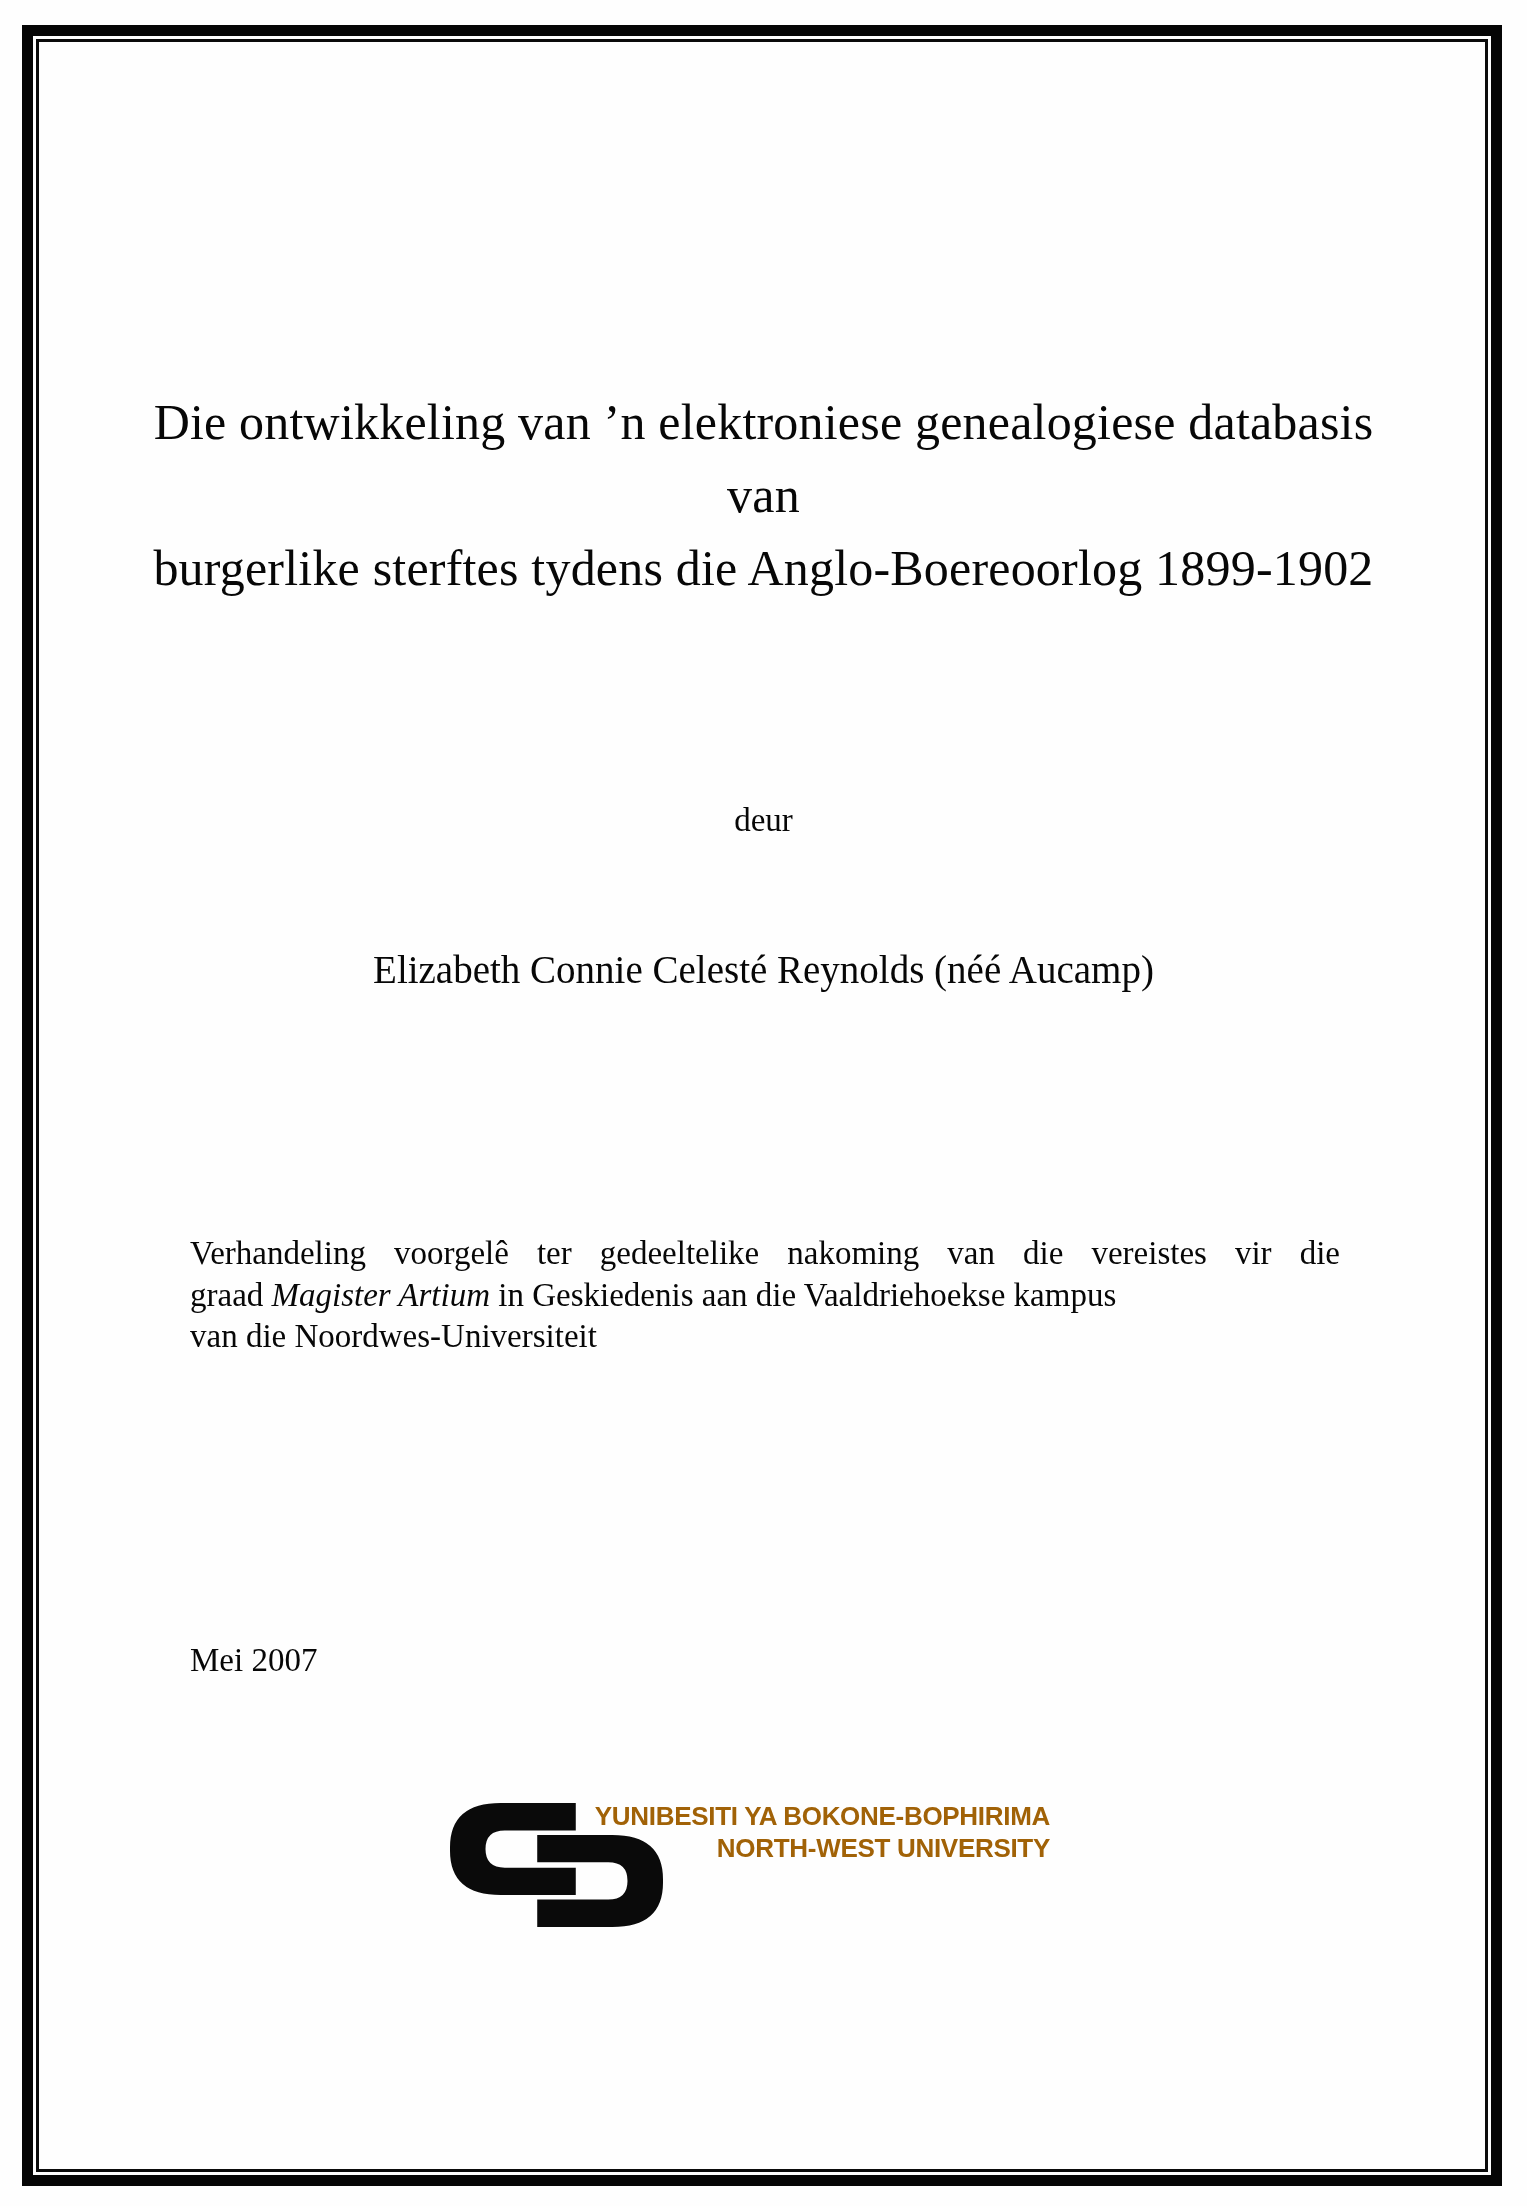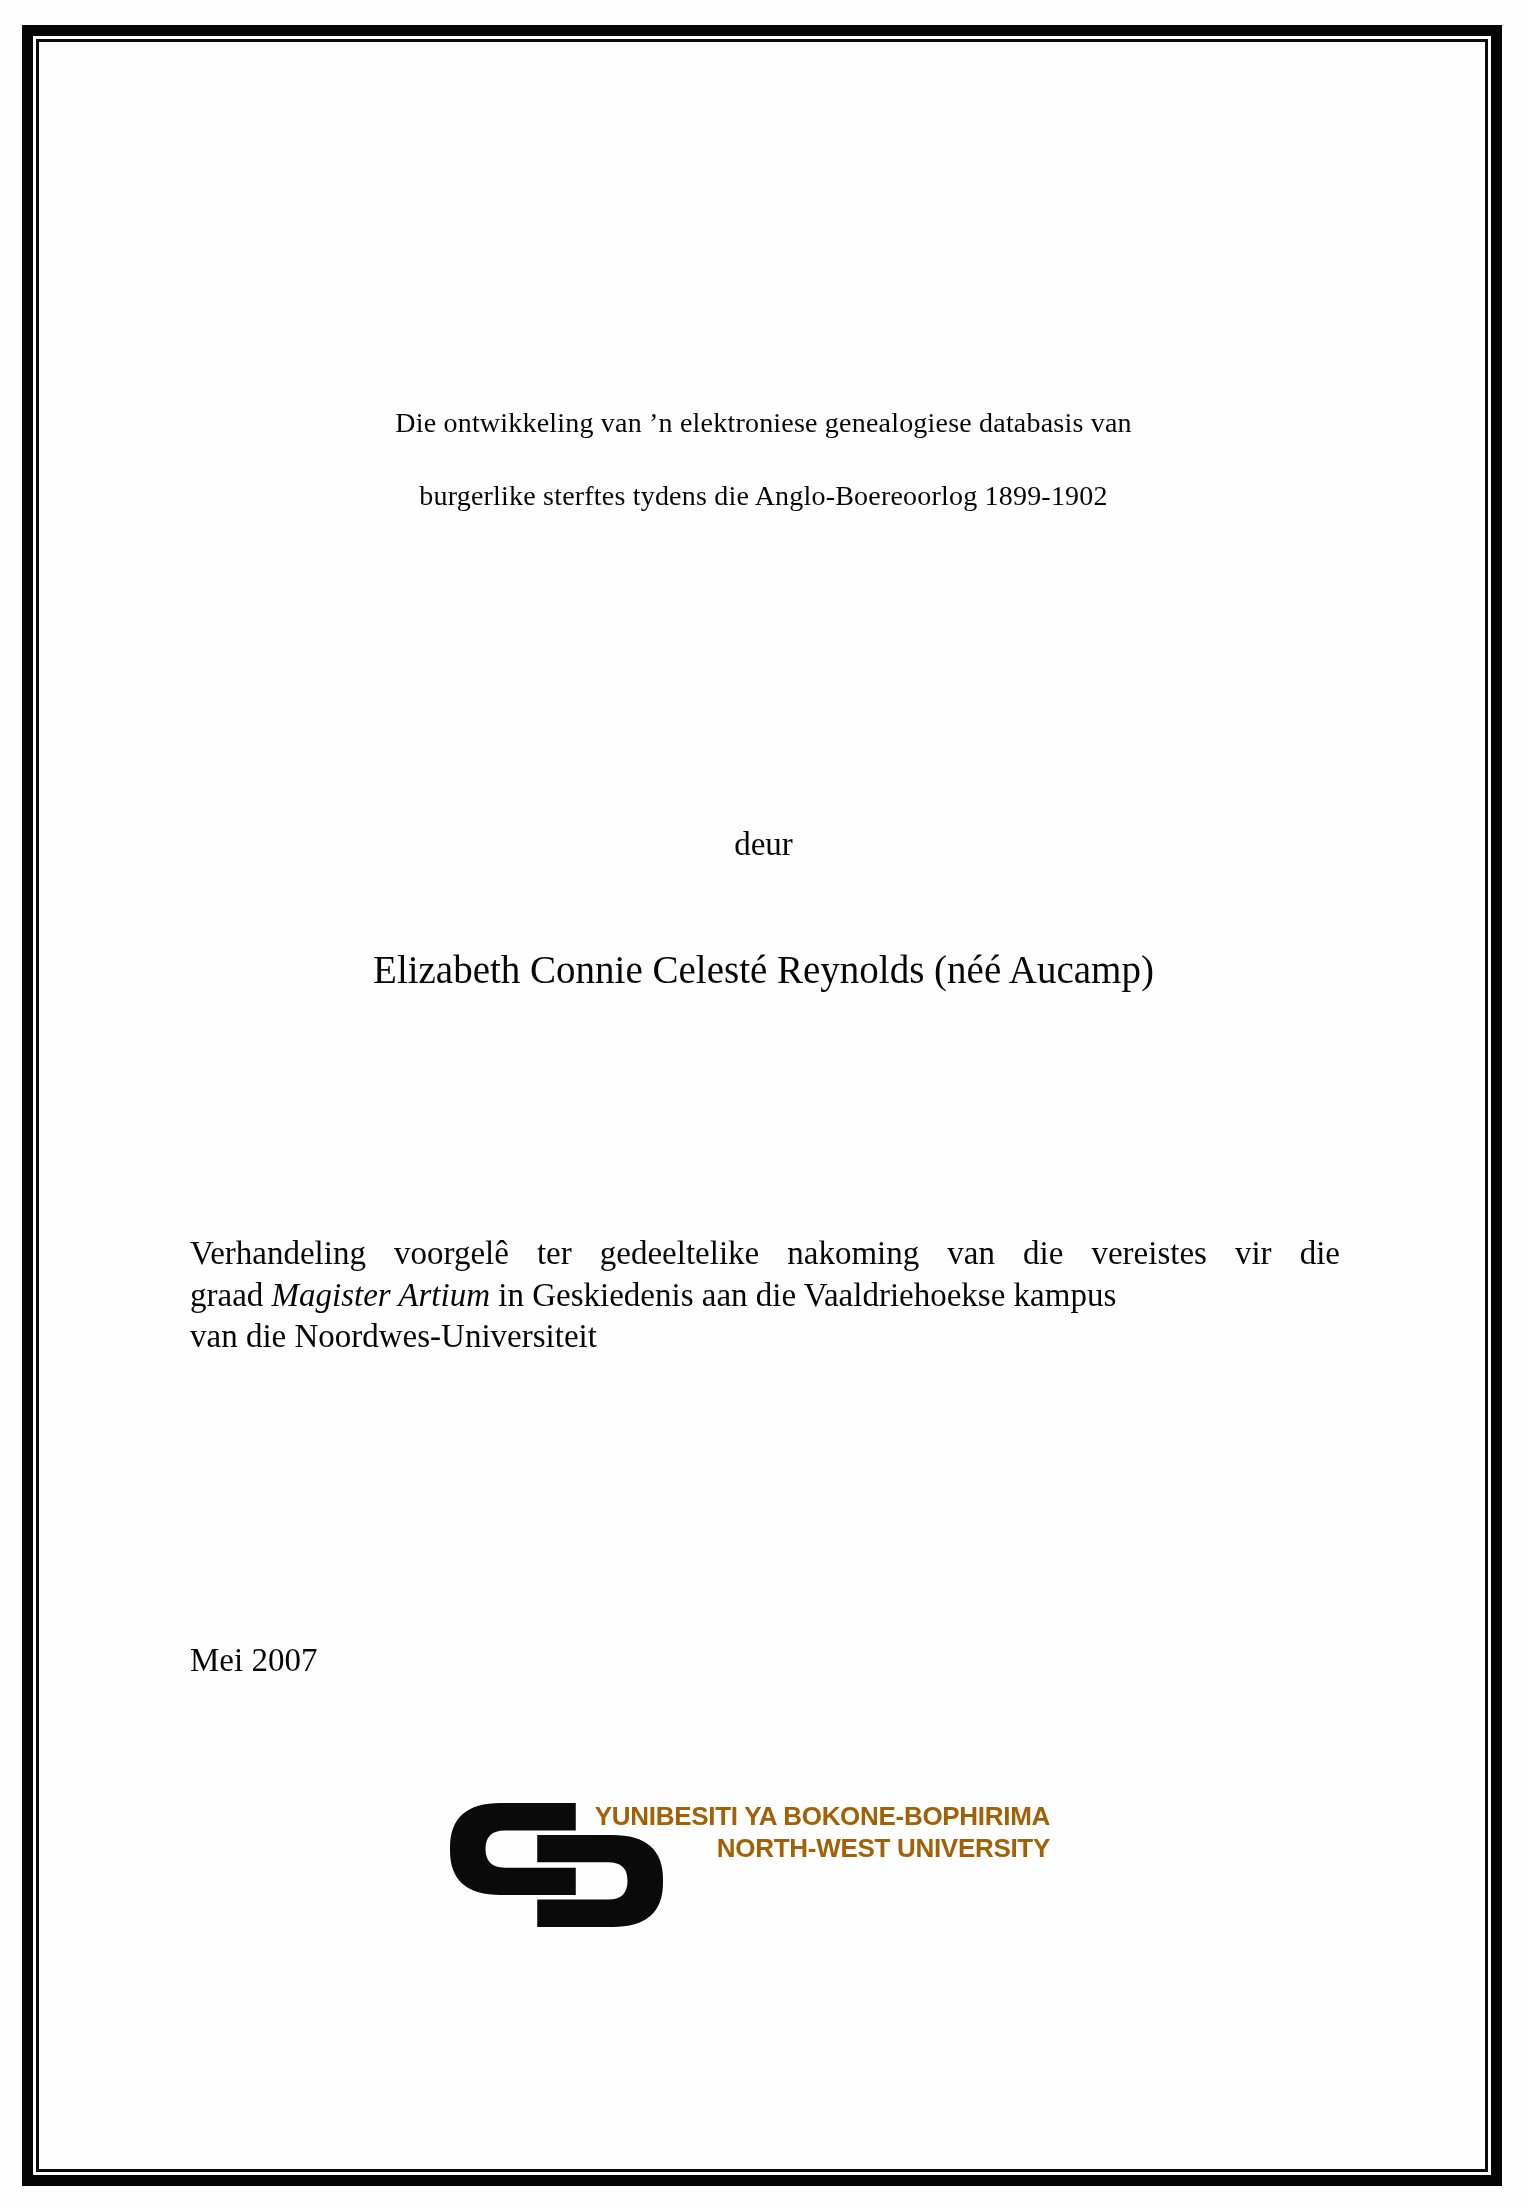--- a/index.html
+++ b/index.html
@@ -29,33 +29,32 @@
     position: absolute;
     inset: 3px;
     border: 3px solid #0b0b0b;
   }
   .title-block {
     position: absolute;
     left: 120px;
     right: 120px;
     top: 386px;
     text-align: center;
-    font-size: 28px;
+    font-size: 50px;
     line-height: 73px;
     letter-spacing: 0.2px;
   }
   .byline {
     position: absolute;
     left: 0;
     right: 0;
     top: 800px;
     text-align: center;
     font-size: 33px;
     line-height: 40px;
-    margin-top: 24px;
   }
   .author {
     position: absolute;
     left: 0;
     right: 0;
     top: 945px;
     text-align: center;
     font-size: 39px;
     line-height: 50px;
   }

